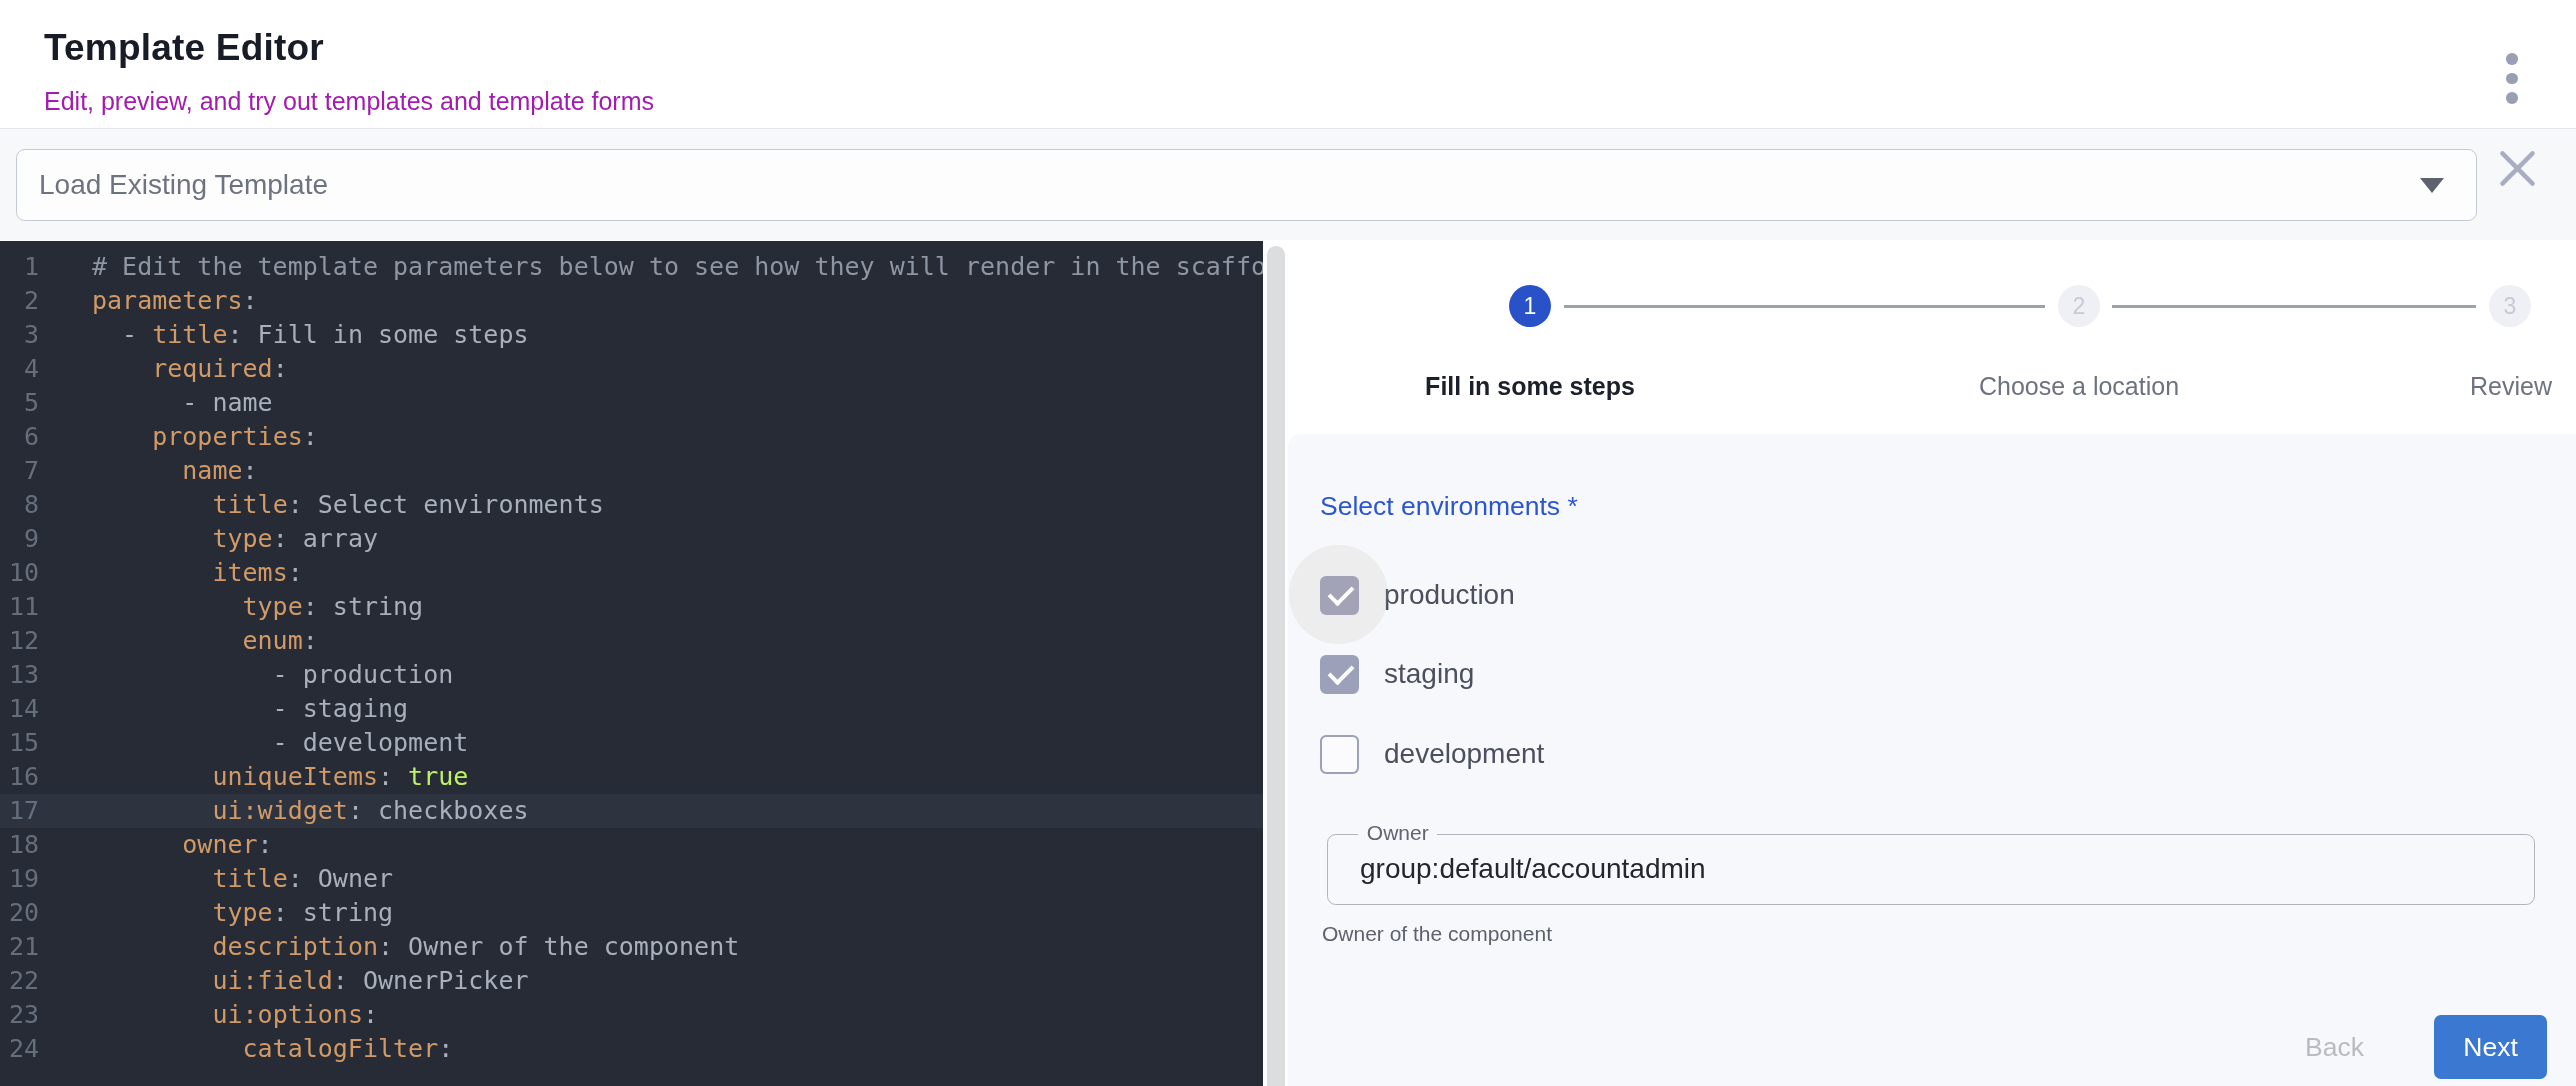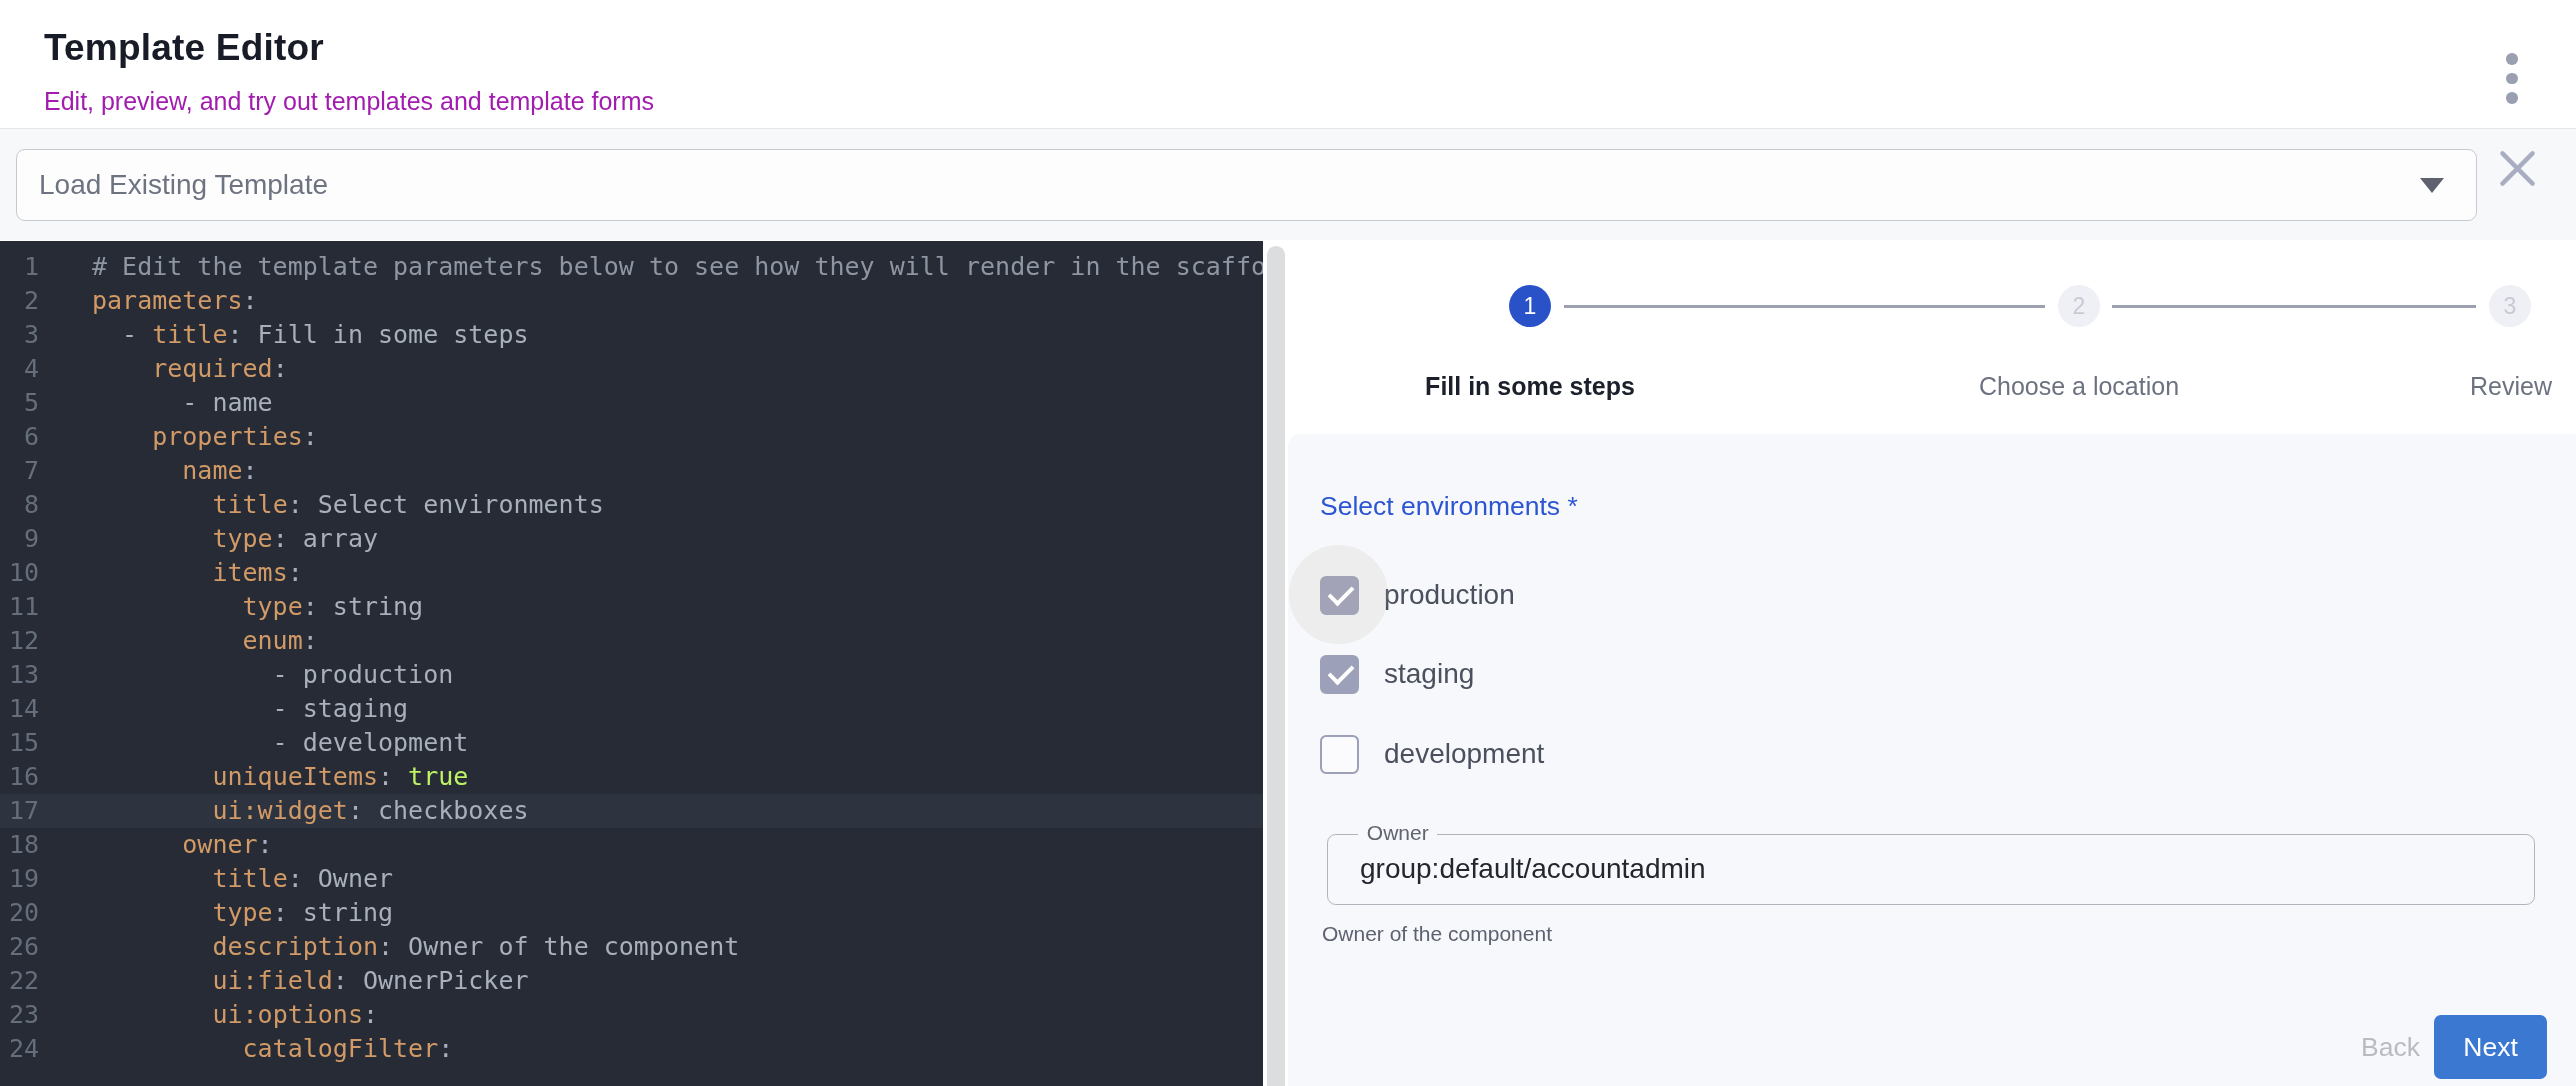--- a/index.html
+++ b/index.html
@@ -69,21 +69,21 @@
   .env-text { margin-left:25px; font-size:28px; color:#4b505e; }
 
   .owner-field { position:absolute; left:39px; top:400px; width:1208px; height:71px; border:1.8px solid #b0b4bd;
                  border-radius:8.8px; background:transparent; }
   .owner-legend { position:absolute; left:30px; top:-14px; padding:0 8.8px; background:#f7f8fb; font-size:21px; color:#60656f; }
   .owner-value { position:absolute; left:32px; top:0; height:67px; line-height:67px; font-size:28px; color:#23262f;
                  width:1141px; background:transparent; border:none; outline:none;
                  font-family:"Liberation Sans", sans-serif; }
   .owner-helper { position:absolute; left:34px; top:488px; font-size:21px; color:#5d6270; }
 
-  .btn-back { position:absolute; left:1017px; top:587px; width:115px; height:53px; line-height:53px; text-align:right;
+  .btn-back { position:absolute; left:1017px; top:587px; width:115px; height:53px; line-height:53px; text-align:left;
               font-size:26.5px; color:#b8bbc1; background:none; border:none; cursor:default;
               font-family:"Liberation Sans", sans-serif; }
   .btn-next { position:absolute; left:1146px; top:581px; width:113px; height:64px; border:none; border-radius:7px;
               background:#3a78d2; color:#ffffff; font-size:26.5px; cursor:pointer;
               font-family:"Liberation Sans", sans-serif; }
 </style>
 </head>
 <body>
 
 <div class="header">
@@ -126,21 +126,21 @@
         <div class="line"><span class="ln">11</span><span class="code"><span class="tok-plain">          </span><span class="tok-key">type</span><span class="tok-plain">: string</span></span></div>
         <div class="line"><span class="ln">12</span><span class="code"><span class="tok-plain">          </span><span class="tok-key">enum</span><span class="tok-plain">:</span></span></div>
         <div class="line"><span class="ln">13</span><span class="code"><span class="tok-plain">            - production</span></span></div>
         <div class="line"><span class="ln">14</span><span class="code"><span class="tok-plain">            - staging</span></span></div>
         <div class="line"><span class="ln">15</span><span class="code"><span class="tok-plain">            - development</span></span></div>
         <div class="line"><span class="ln">16</span><span class="code"><span class="tok-plain">        </span><span class="tok-key">uniqueItems</span><span class="tok-plain">: </span><span class="tok-bool">true</span></span></div>
         <div class="line hl"><span class="ln">17</span><span class="code"><span class="tok-plain">        </span><span class="tok-key">ui:widget</span><span class="tok-plain">: checkboxes</span></span></div>
         <div class="line"><span class="ln">18</span><span class="code"><span class="tok-plain">      </span><span class="tok-key">owner</span><span class="tok-plain">:</span></span></div>
         <div class="line"><span class="ln">19</span><span class="code"><span class="tok-plain">        </span><span class="tok-key">title</span><span class="tok-plain">: Owner</span></span></div>
         <div class="line"><span class="ln">20</span><span class="code"><span class="tok-plain">        </span><span class="tok-key">type</span><span class="tok-plain">: string</span></span></div>
-        <div class="line"><span class="ln">26</span><span class="code"><span class="tok-plain">        </span><span class="tok-key">description</span><span class="tok-plain">: Owner of the component</span></span></div>
+        <div class="line"><span class="ln">21</span><span class="code"><span class="tok-plain">        </span><span class="tok-key">description</span><span class="tok-plain">: Owner of the component</span></span></div>
         <div class="line"><span class="ln">22</span><span class="code"><span class="tok-plain">        </span><span class="tok-key">ui:field</span><span class="tok-plain">: OwnerPicker</span></span></div>
         <div class="line"><span class="ln">23</span><span class="code"><span class="tok-plain">        </span><span class="tok-key">ui:options</span><span class="tok-plain">:</span></span></div>
         <div class="line"><span class="ln">24</span><span class="code"><span class="tok-plain">          </span><span class="tok-key">catalogFilter</span><span class="tok-plain">:</span></span></div>
       </div>
   </div>
 
   <div class="divider-handle"></div>
 
   <div class="right">
 

